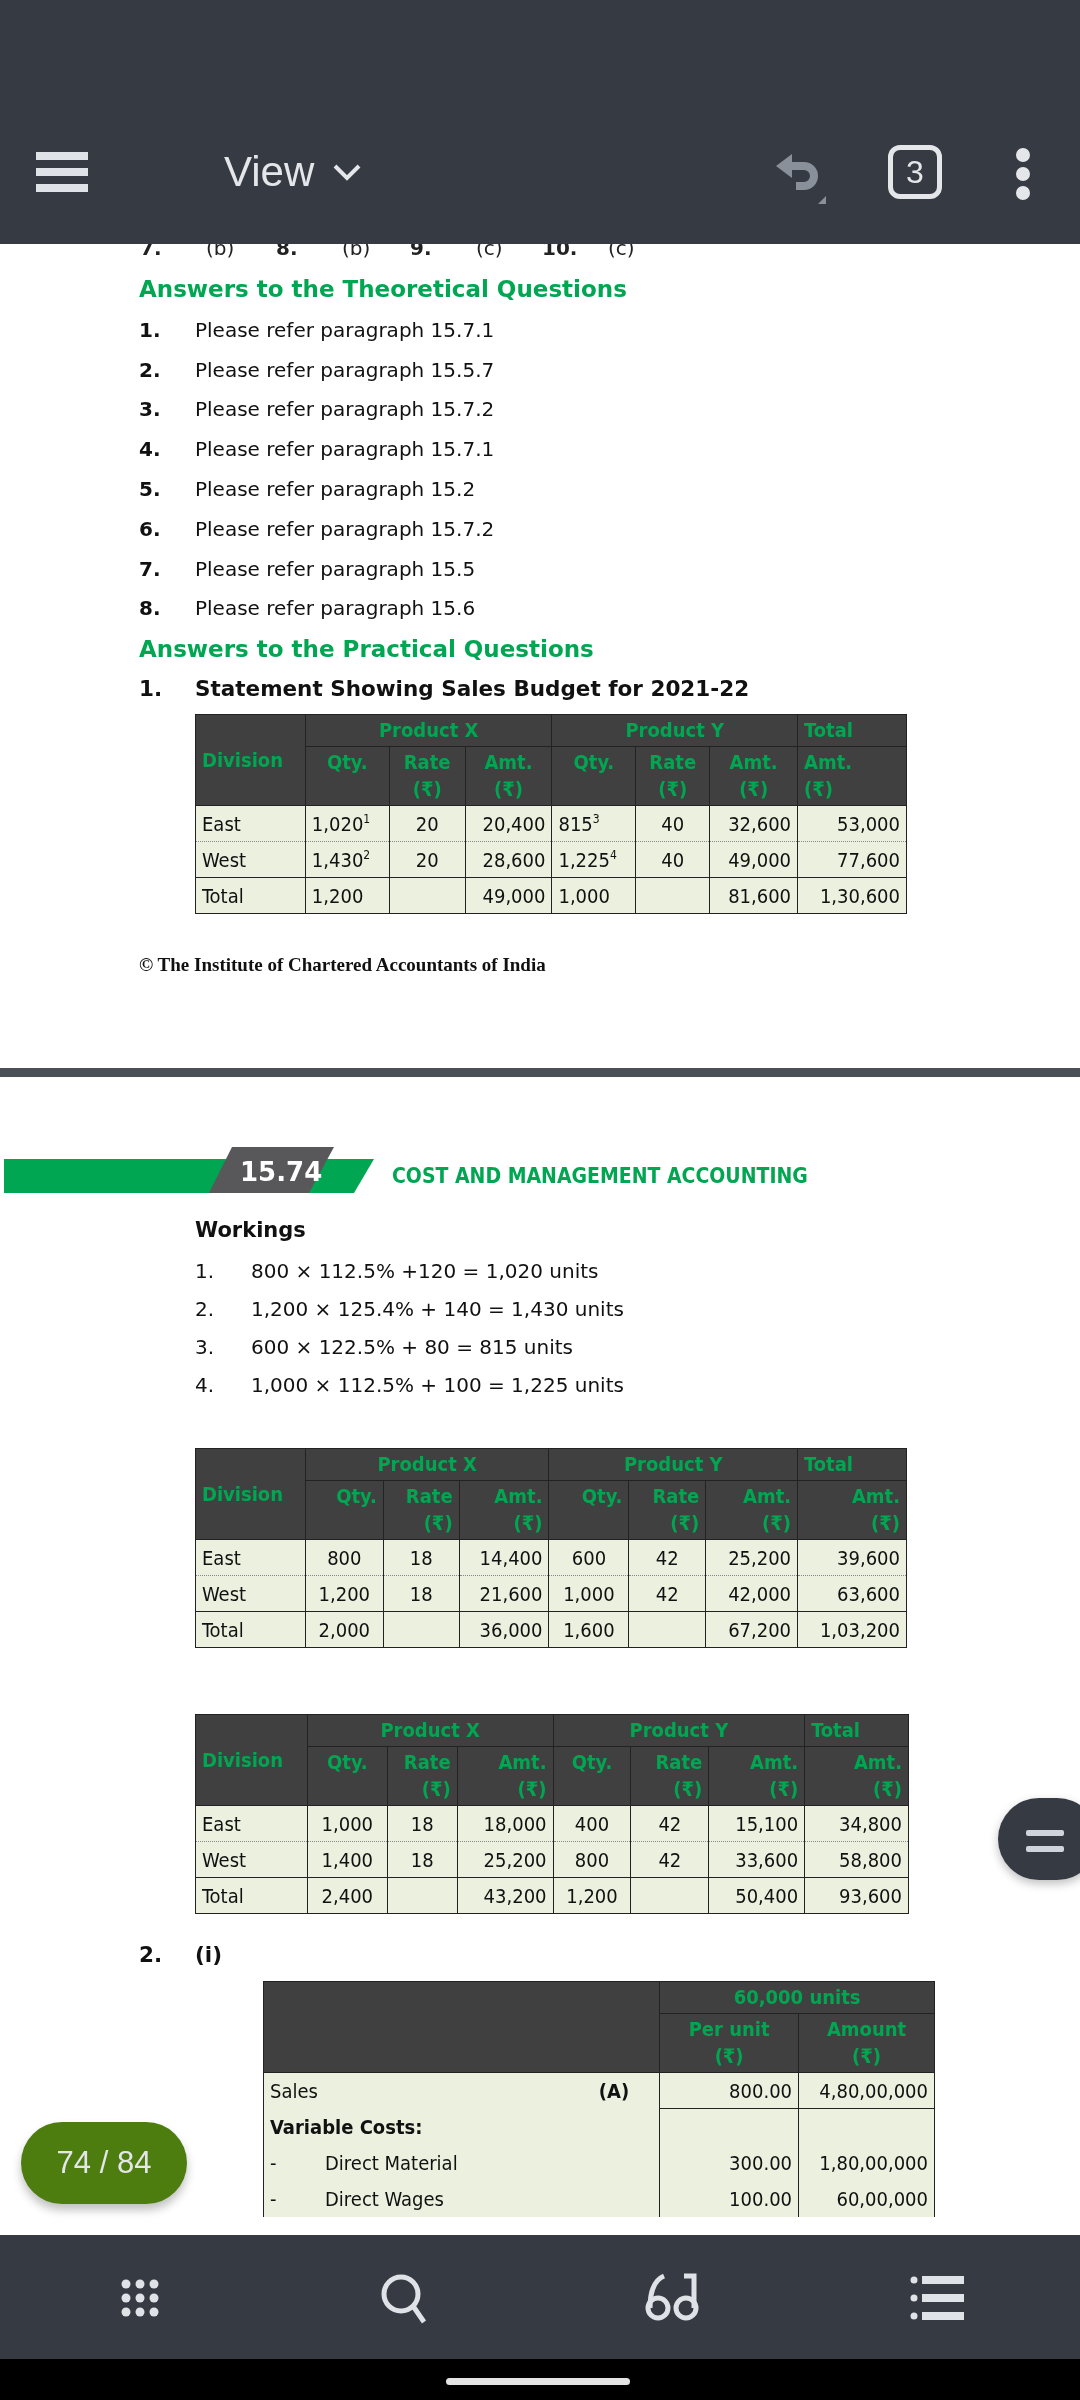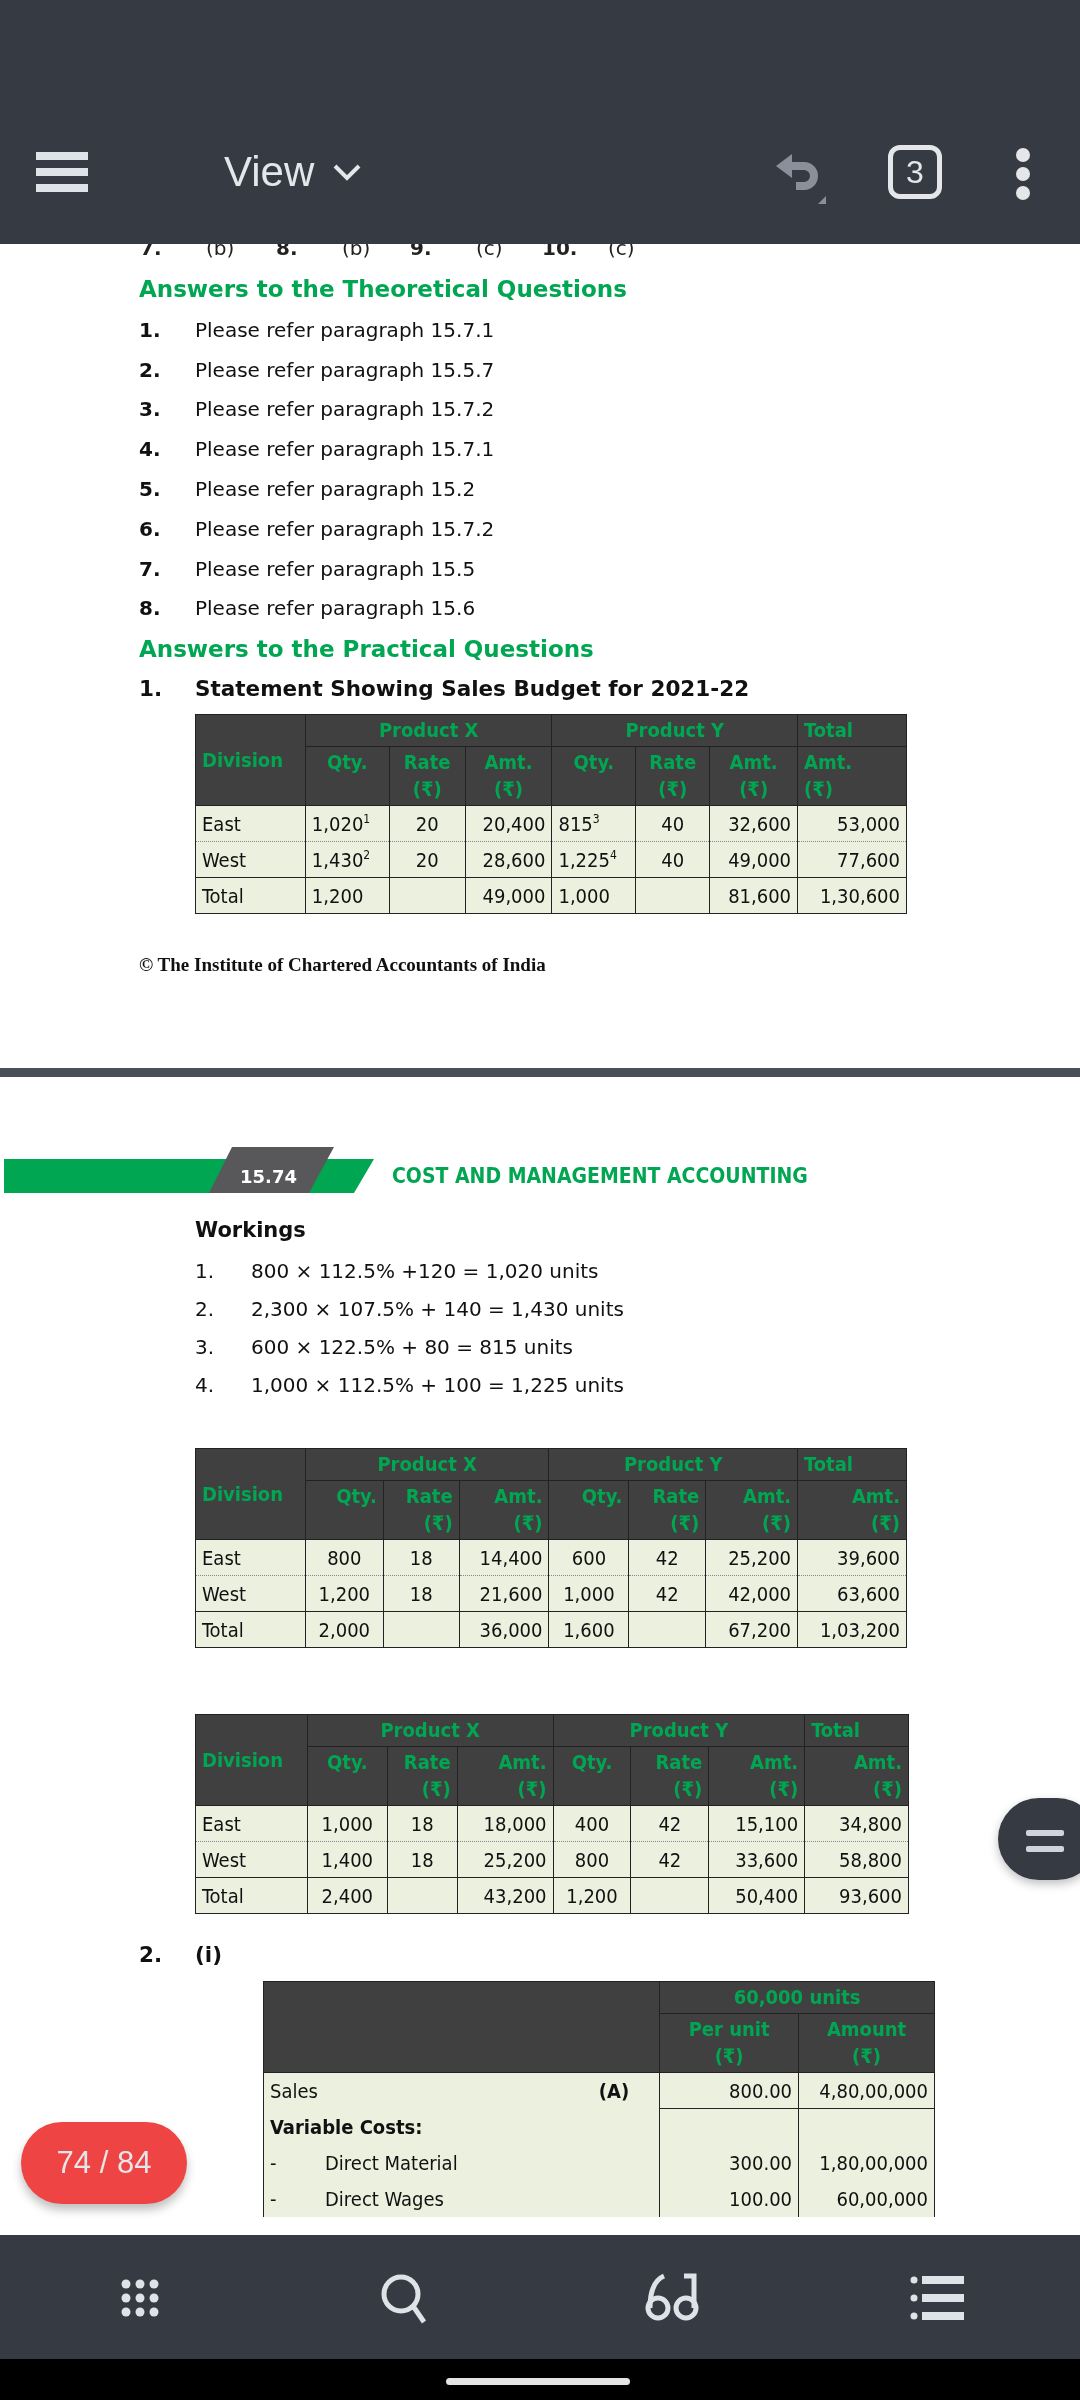--- a/index.html
+++ b/index.html
@@ -47,21 +47,21 @@
 
   .chapter-band { position: absolute; left: 4px; top: 1153px; width: 370px; height: 32px; }
   .chapter-title { position: absolute; left: 392px; top: 1164px; font-size: 21px; font-weight: bold; color: #00a651; font-family: "DejaVu Sans Condensed", "DejaVu Sans", sans-serif; }
 
   .workings-h { position: absolute; left: 195px; top: 1218px; font-size: 21px; font-weight: bold; }
   .workings { position: absolute; left: 195px; top: 1252px; font-size: 20px; }
   .workings .row { height: 38px; display: flex; align-items: center; }
   .workings .num { width: 56px; }
 
   
-  .page-pill { position: absolute; left: 21px; top: 2122px; width: 166px; height: 82px; border-radius: 41px; background: #ef4444; color: #e4e6ea; font-family: "Liberation Sans", sans-serif; font-size: 31px; display: flex; align-items: center; justify-content: center; box-shadow: 0 6px 10px rgba(0,0,0,0.25); }
+  .page-pill { position: absolute; left: 21px; top: 2122px; width: 166px; height: 82px; border-radius: 41px; background: #4d7c0f; color: #e4e6ea; font-family: "Liberation Sans", sans-serif; font-size: 31px; display: flex; align-items: center; justify-content: center; box-shadow: 0 6px 10px rgba(0,0,0,0.25); }
   .side-handle { position: absolute; left: 998px; top: 1798px; width: 100px; height: 82px; border-radius: 41px; background: #363a42; box-shadow: 0 4px 10px rgba(0,0,0,0.25); }
   .side-handle span { position: absolute; left: 28px; width: 38px; height: 6px; border-radius: 2px; background: #cfd3dc; }
 
   
   .bottombar { position: absolute; left: 0; top: 2235px; width: 1080px; height: 124px; background: #363a42; }
   .bottombar .btn { position: absolute; top: 28px; width: 70px; height: 70px; display: flex; align-items: center; justify-content: center; }
   .navbar { position: absolute; left: 0; top: 2359px; width: 1080px; height: 41px; background: #000; }
   .navbar .home { position: absolute; left: 446px; top: 19px; width: 184px; height: 7px; border-radius: 4px; background: #e4e4e4; }
 </style>
 </head>
@@ -185,32 +185,32 @@
     </table>
 
   <div class="footer-note">© The Institute of Chartered Accountants of India</div>
 
   <div class="page-sep"></div>
 
   <svg class="chapter-band" viewBox="0 0 370 52" style="height:52px; top:1147px;">
     <polygon points="0,12 370,12 350,46 0,46" fill="#00a651"></polygon>
     <polygon points="228,0 330,0 305,46 205,46" fill="#58585a"></polygon>
   </svg>
-  <div style="position:absolute; left:240px; top:1157px; color:#fff; font-weight:bold; font-size:18px;margin-top:9px;">15.74</div>
+  <div style="position:absolute; left:240px; top:1157px; color:#fff; font-weight:bold; font-size:26px;">15.74</div>
   <div class="chapter-title">COST AND MANAGEMENT ACCOUNTING</div>
 
   <div class="workings-h">Workings</div>
   <div class="workings">
     <div class="row">
         <span class="num">1.</span>
         <span>800 × 112.5% +120 = 1,020 units</span>
       </div>
     <div class="row">
         <span class="num">2.</span>
-        <span>2,300 × 107.5% + 140 = 1,430 units</span>
+        <span>1,200 × 125.4% + 140 = 1,430 units</span>
       </div>
     <div class="row">
         <span class="num">3.</span>
         <span>600 × 122.5% + 80 = 815 units</span>
       </div>
     <div class="row">
         <span class="num">4.</span>
         <span>1,000 × 112.5% + 100 = 1,225 units</span>
       </div>
   </div>

